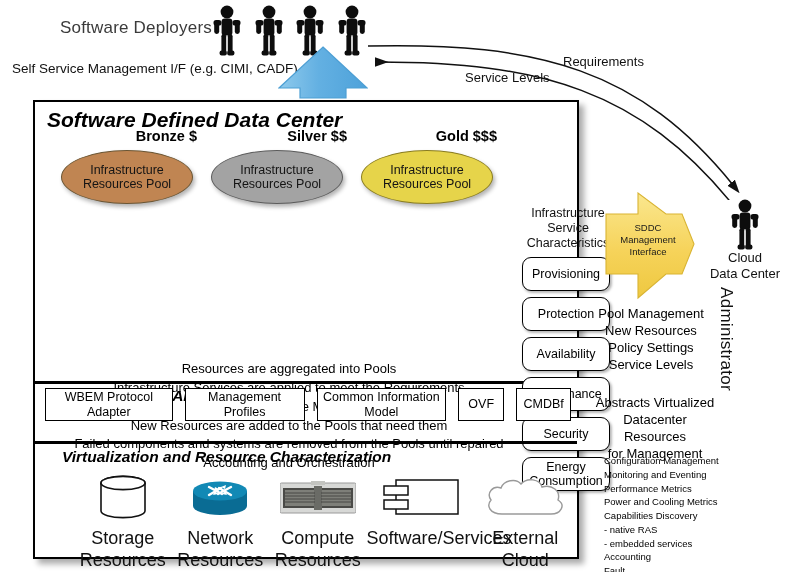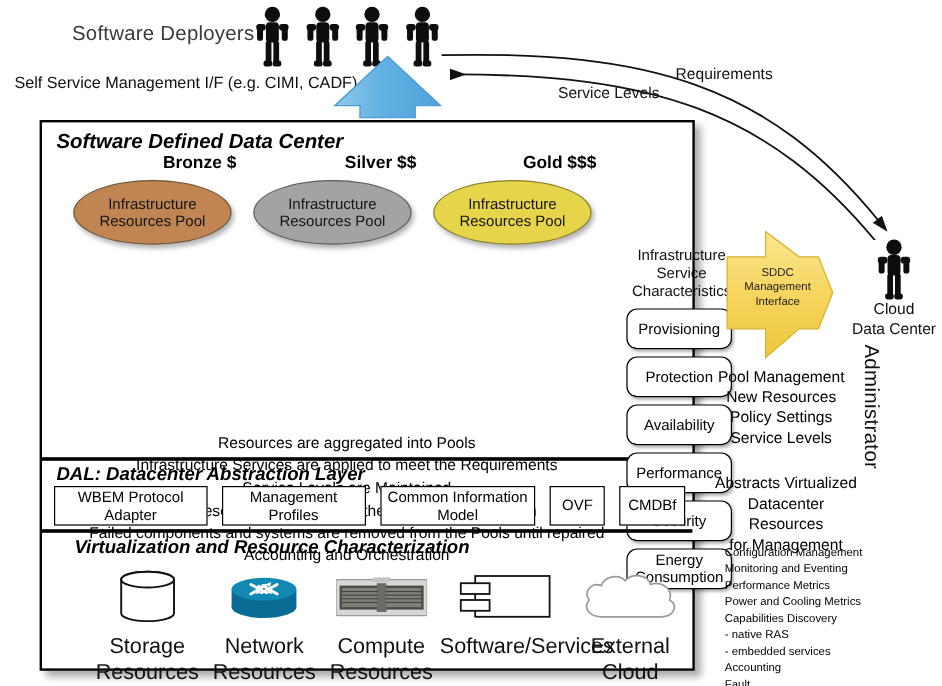--- a/index.html
+++ b/index.html
@@ -48,21 +48,21 @@
   }
 
   
   #sddc-section {
     left: 0; top: 0; width: 100%; height: 282px;
     border-bottom: 3px solid #000;
     box-sizing: border-box;
   }
   #sddc-title {
     left: 12px; top: 6px;
-    font-size: 17px; font-weight: bold; font-style: italic; color: #000;
+    font-size: 21px; font-weight: bold; font-style: italic; color: #000;
   }
 
   
   .tier-title {
     font-size: 14.5px; font-weight: bold; color: #000;
     text-align: right; width: 140px;
   }
   .pool-ellipse {
     width: 130px; height: 52px;
     border-radius: 50%;
@@ -315,21 +315,21 @@
           <div class="isc-box">Protection</div>
           <div class="isc-box">Availability</div>
           <div class="isc-box">Performance</div>
           <div class="isc-box">Security</div>
           <div class="isc-box">Energy Consumption</div>
         </div>
     </div>
 
     <div class="abs" id="dal-section">
       <div class="abs" id="dal-title">DAL: Datacenter Abstraction Layer</div>
-      <div class="abs" id="dal-boxes" style="left:10px; top:21px; width:526px; display:flex; gap:12px;">
+      <div class="abs" id="dal-boxes" style="left:10px; top:4px; width:526px; display:flex; gap:12px;">
           <div class="dal-box" style="width: 133px;">WBEM Protocol Adapter</div>
           <div class="dal-box" style="width: 125px;">Management Profiles</div>
           <div class="dal-box" style="width: 135px;">Common Information Model</div>
           <div class="dal-box" style="width: 48px;">OVF</div>
           <div class="dal-box" style="width: 57px;">CMDBf</div>
         </div>
     </div>
 
     <div class="abs" id="virt-section">
       <div class="abs" id="virt-title">Virtualization and Resource Characterization</div>

